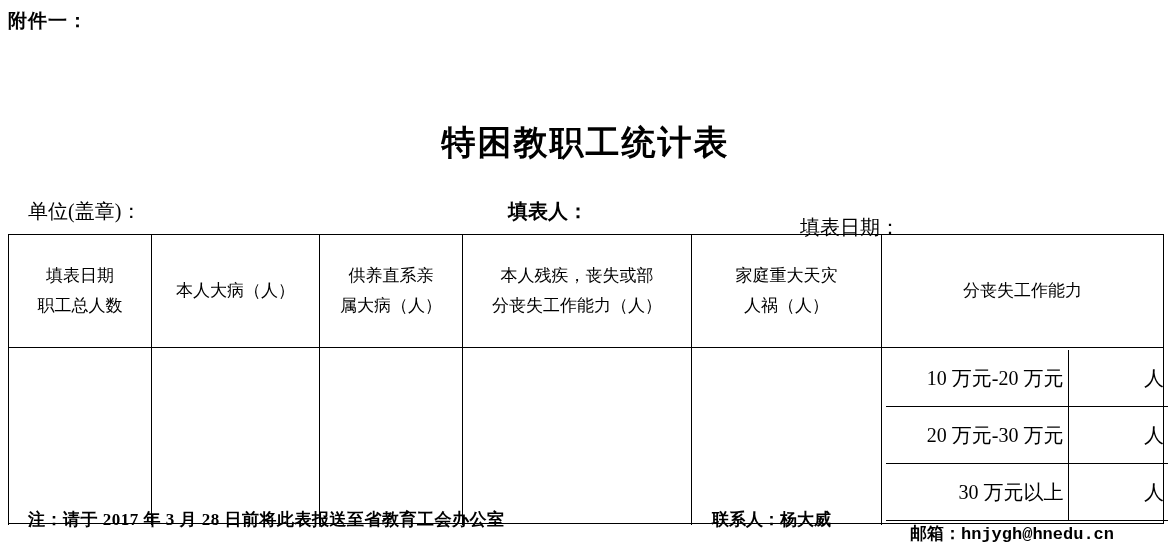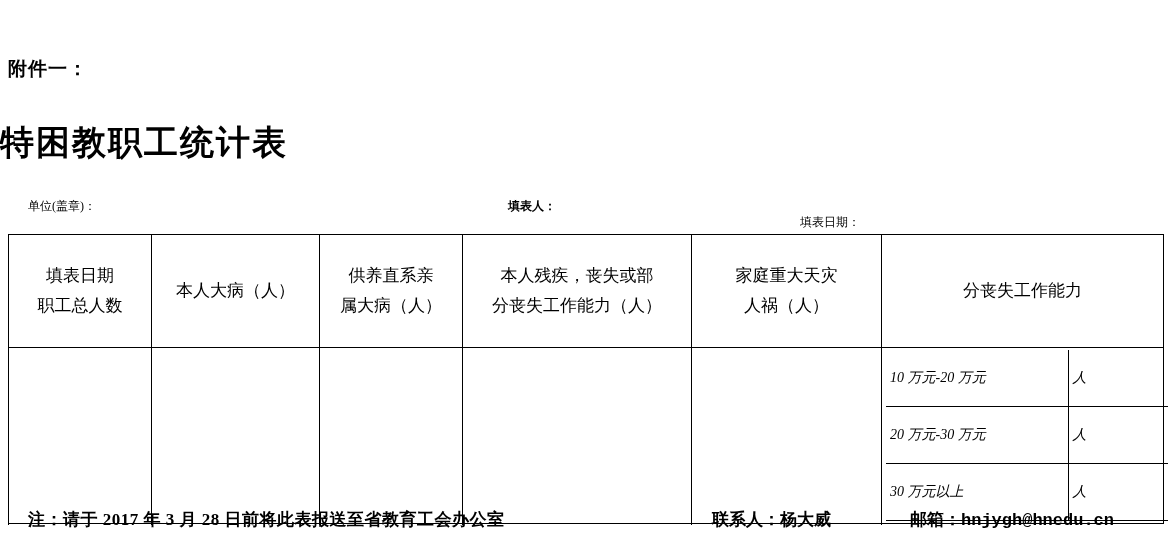--- a/index.html
+++ b/index.html
@@ -16,39 +16,39 @@
     overflow: hidden;
   }
   .attachment-label {
     position: absolute;
     left: 8px;
     top: 8px;
     font-size: 19px;
     font-weight: bold;
     font-family: "Liberation Sans", sans-serif;
     letter-spacing: 1px;
-    margin-top: 48px;
   }
   .doc-title {
     position: absolute;
     left: 0;
     right: 0;
     top: 120px;
+    text-align: center;
     font-size: 34px;
     font-weight: bold;
     font-family: "Liberation Serif", serif;
     letter-spacing: 2px;
   }
   .meta-row {
     position: absolute;
     left: 0;
     right: 0;
     top: 198px;
     height: 24px;
-    font-size: 12px;
+    font-size: 20px;
   }
   .meta-unit {
     position: absolute;
     left: 28px;
     top: 0;
   }
   .meta-filler {
     position: absolute;
     left: 508px;
     top: 0;
@@ -84,25 +84,24 @@
     border: none;
   }
   table.inner-table {
     width: 100%;
     border-collapse: collapse;
     table-layout: fixed;
   }
   table.inner-table td {
     border: 1px solid #000000;
     border-top: none;
-    text-align: left;
+    text-align: right;
     vertical-align: middle;
-    font-size: 14px;
+    font-size: 20px;
     height: 52px;
-    font-style: italic;
   }
   table.inner-table tr:first-child td {
     border-top: none;
   }
   table.inner-table td.range-label {
     border-left: none;
   }
   table.inner-table td.unit-cell {
     border-right: none;
     width: 100px;
@@ -123,21 +122,21 @@
   }
   .footer-contact {
     position: absolute;
     left: 680px;
     top: 0;
     margin-left: 32px;
   }
   .footer-email {
     position: absolute;
     left: 910px;
-    top: 0;
+    top: 14px;
   }
   .footer-email .email-value {
     font-family: "Liberation Mono", monospace;
     font-weight: bold;
     letter-spacing: 0px;
   }
   .cell-line { display: block; }
 </style>
 </head>
 <body>

